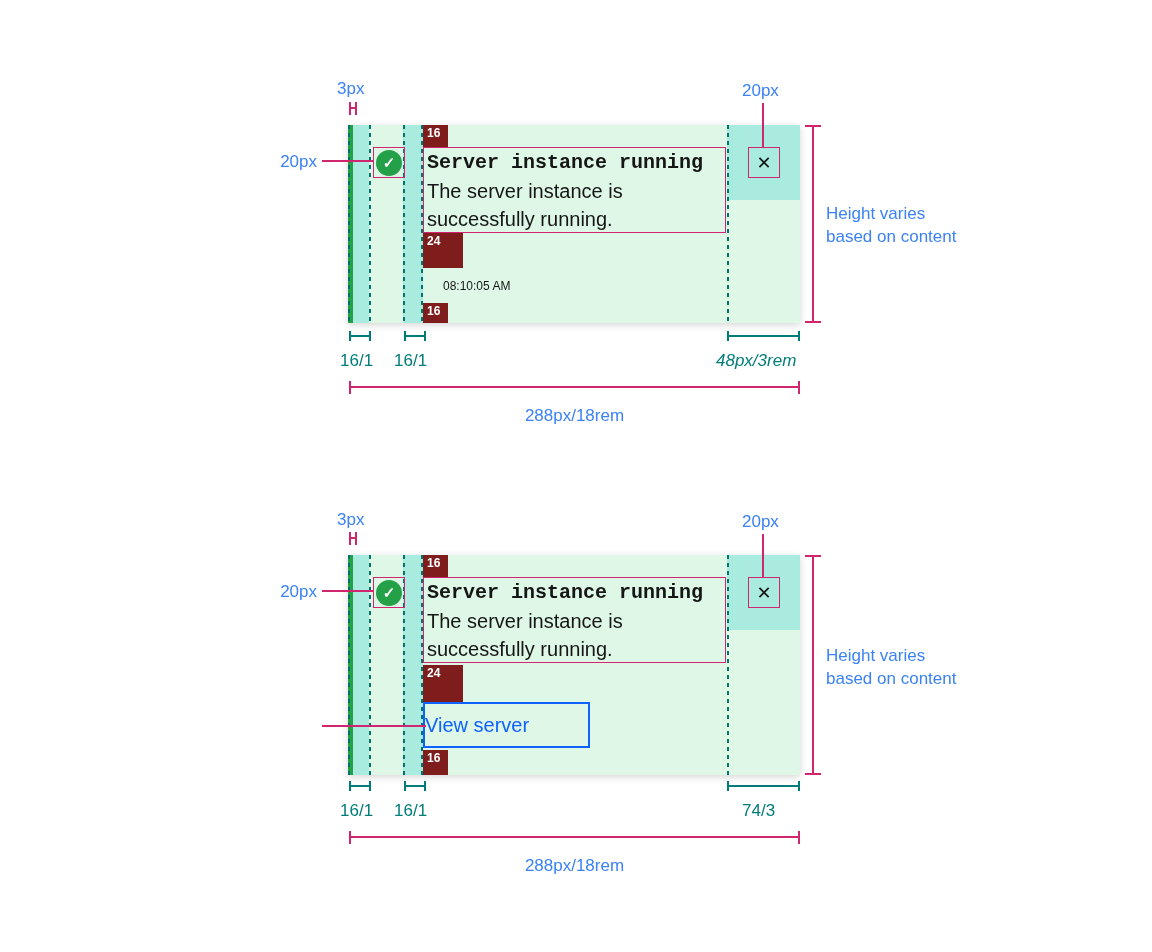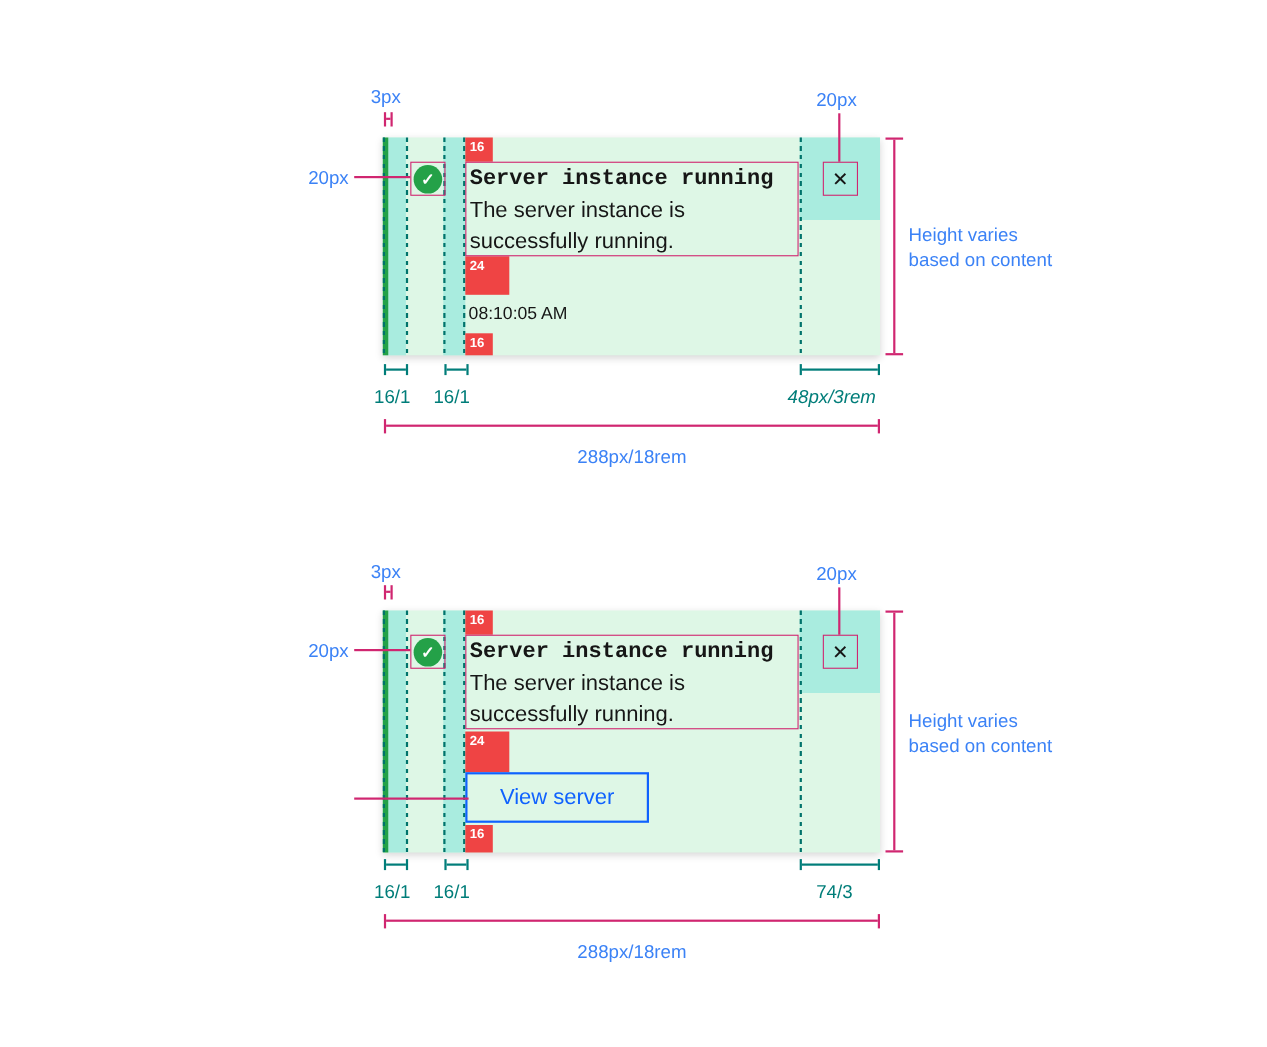--- a/index.html
+++ b/index.html
@@ -19,21 +19,21 @@
   .band      { position:absolute; top:0; bottom:0; background:#a9ecdf; z-index:1; }
   .band.b1   { left:5px;  width:16px; }
   .band.b2   { left:55px; width:20px; }
   .rightzone { position:absolute; right:0; top:0; width:73px; height:75px; background:#a9ecdf; z-index:1; }
 
   .dash { position:absolute; top:0; bottom:0; width:2px; z-index:3;
           background:repeating-linear-gradient(to bottom,#00736b 0 4px,transparent 4px 8px); }
   .dash.dx0 { left:0; } .dash.dx1 { left:21px; } .dash.dx2 { left:55px; }
   .dash.dx3 { left:73px; } .dash.dx4 { left:379px; }
 
-  .spacer { position:absolute; background:#ef4444; color:#fff; font-size:12px;
+  .spacer { position:absolute; background:#7f1d1d; color:#fff; font-size:12px;
             font-weight:bold; padding:2px 12px 0 4px; z-index:4; line-height:13px; }
   .s16a { left:75px; top:0; width:25px; height:22px; }
   .d1 .s24 { left:75px; top:108px; width:40px; height:35px; }
   .d1 .s16b { left:75px; top:178px; width:25px; height:20px; }
   .d2 .s24 { left:75px; top:110px; width:40px; height:37px; }
   .d2 .s16b { left:75px; top:195px; width:25px; height:25px; }
 
   .textbox { position:absolute; left:75px; top:22px; width:303px; height:86px;
              border:1.5px solid #d02670; z-index:5; padding:1px 0 0 3px;
              font-size:20px; line-height:28px; }
@@ -42,25 +42,25 @@
   .iconbox { position:absolute; left:25px; top:22px; width:32px; height:31px;
              border:1.5px solid #d02670; z-index:6;
              display:flex; align-items:center; justify-content:center; }
   .check-circle { width:26px; height:26px; border-radius:50%; background:#24a148;
              color:#ffffff; display:flex; align-items:center; justify-content:center;
              font-size:15px; font-weight:bold; }
   .closebox { position:absolute; left:400px; top:22px; width:32px; height:31px;
              border:1.5px solid #d02670; z-index:6; color:#161616; font-size:18px;
              display:flex; align-items:center; justify-content:center; background:transparent; }
 
-  .timestamp { position:absolute; left:75px; top:146px; padding-left:3px;
-             font-size:16px; line-height:30px; z-index:5; }
+  .timestamp { position:absolute; left:75px; top:146px; padding-left:20px;
+             font-size:12px; line-height:30px; z-index:5; }
   .actionbtn { position:absolute; left:75px; top:147px; width:167px; height:46px;
              border:2px solid #0f62fe; color:#0f62fe; font-size:20px; background:transparent;
-             display:flex; align-items:center; justify-content:center; z-index:5; }
+             display:flex; align-items:center; justify-content:flex-start; z-index:5; }
 
   
   .pink-label { position:absolute; color:#3b82f6; font-size:17px; line-height:23px; z-index:8; }
   .teal-label { position:absolute; color:#007d79; font-size:17px; line-height:20px; z-index:8; }
   .pink-hline { position:absolute; height:2px; background:#d02670; z-index:8; }
   .pink-vline { position:absolute; width:2px; background:#d02670; z-index:8; }
 
   .vmeasure { position:absolute; width:16px; border-top:2px solid #d02670;
               border-bottom:2px solid #d02670; z-index:8; }
   .vmeasure::before { content:""; position:absolute; left:7px; top:0; bottom:0;

